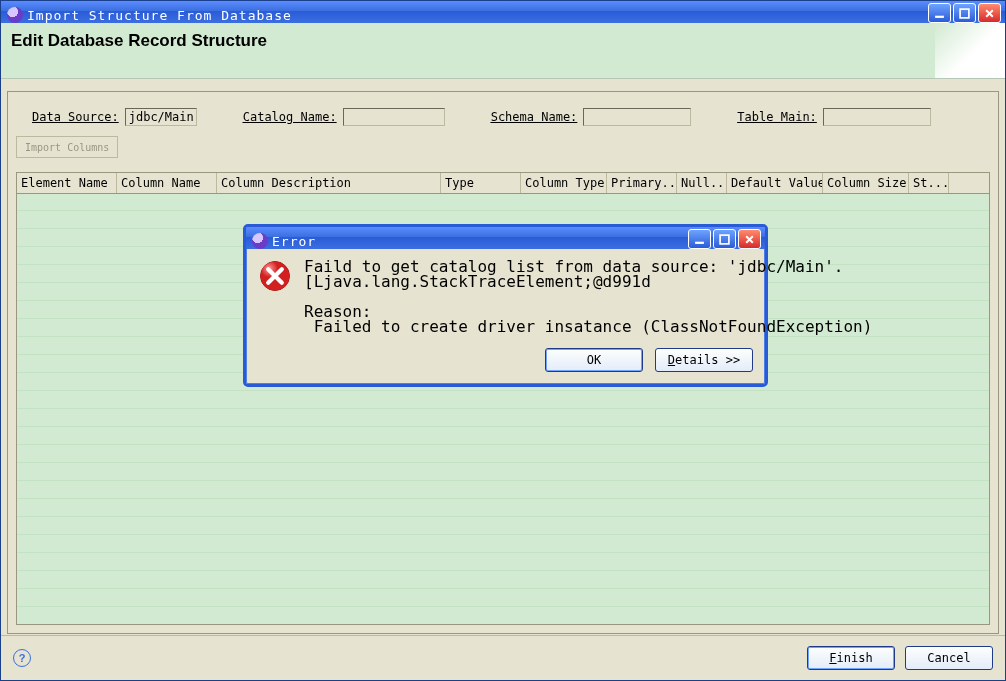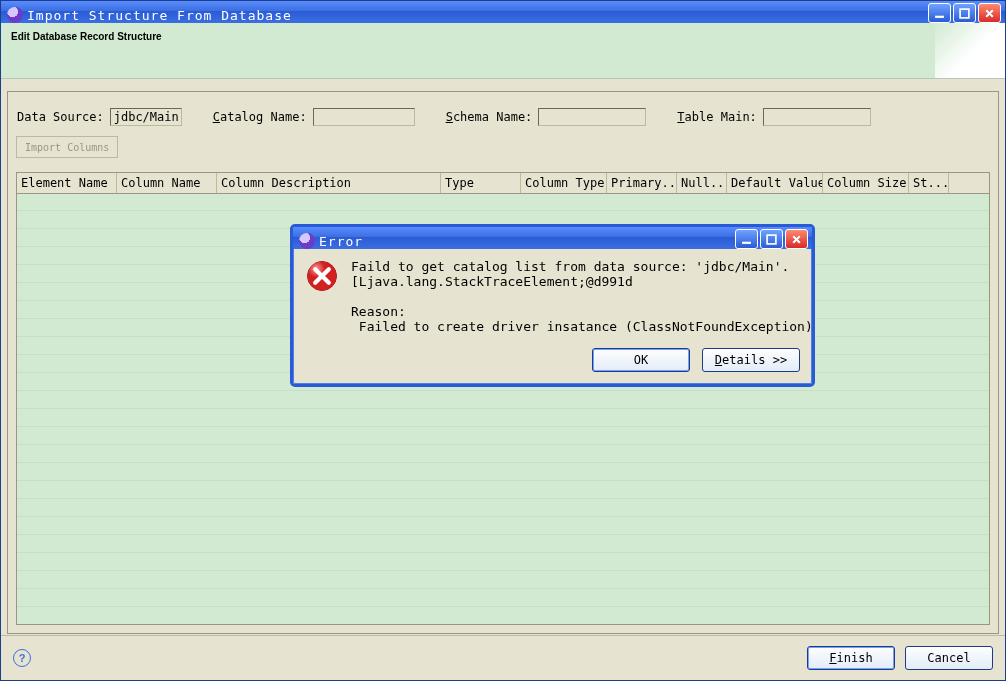--- a/index.html
+++ b/index.html
@@ -10,28 +10,28 @@
   .titlebar{height:22px;background:linear-gradient(#5a8cff,#3b6fe0 45%,#2a5bd7 46%,#3b6fe0);color:#fff;display:flex;align-items:flex-end;padding:0 2px;font-family:SimSun,monospace;font-size:13px;}
   .titlebar .tb-icon{width:16px;height:16px;margin:0 4px;border-radius:50%;background:radial-gradient(circle at 35% 30%,#d7c6ff 0 35%,#6a3cc7 36% 100%);display:inline-block;}
   .titlebar .tb-title{flex:1;letter-spacing:1px;}
   .tb-btns{display:flex;gap:2px;margin-right:2px;}
   .tb-btn{width:21px;height:18px;border:1px solid #fff;border-radius:3px;background:linear-gradient(#6fa3ff,#2a5bd7);display:flex;align-items:center;justify-content:center;color:#fff;font-weight:bold;font-size:10px;cursor:default;}
   .tb-btn.cls{background:linear-gradient(#ff8b6f,#d72a2a);}
   .tb-btn svg{width:11px;height:11px;}
 
   
   .header-strip{height:56px;background:#d2ead2;display:flex;align-items:flex-start;padding:8px 10px;box-sizing:border-box;position:relative;border-bottom:1px solid #b6c7b6;}
-  .header-strip .h-title{font-weight:bold;font-size:10px;}
+  .header-strip .h-title{font-weight:bold;font-size:17px;}
   .header-strip .h-grad{position:absolute;top:0;right:0;width:70px;height:100%;background:linear-gradient(135deg,rgba(255,255,255,0) 0%,#fff 55%,#fefffe 100%);}
 
   
   .panel{position:absolute;left:6px;right:6px;top:90px;bottom:46px;border:1px solid #9a9781;background:#e6e3d1;box-sizing:border-box;padding:14px 6px 6px 6px;}
 
   .form-row{display:flex;align-items:center;gap:6px;margin:2px 0 10px 2px;font-family:SimSun,monospace;}
-  .form-row label{white-space:nowrap;margin-left:1px;}
+  .form-row label{white-space:nowrap;margin-left:16px;text-decoration:underline;}
   .form-row label .ul{text-decoration:underline;}
   .txt{height:18px;border:1px inset #bdb99f;background:#e6e3d1;box-sizing:border-box;padding:1px 3px;font-family:SimSun,monospace;font-size:12px;}
   .txt.w1{width:72px;} .txt.w2{width:102px;} .txt.w3{width:108px;} .txt.w4{width:108px;}
 
   .flat-btn{height:22px;border:1px solid #bdb99f;background:#e6e3d1;color:#9a9781;padding:0 8px;font-family:SimSun,monospace;font-size:10px;margin:0 0 6px 2px;cursor:default;}
 
   
   .tbl{position:absolute;left:8px;right:8px;top:80px;bottom:8px;border:1px solid #9a9781;background:#d2ead2;}
   .tbl-head{display:flex;height:20px;background:#e6e3d1;border-bottom:1px solid #9a9781;}
   .th{border-right:1px solid #bdb99f;box-sizing:border-box;padding:3px 4px 0 4px;font-family:SimSun,monospace;font-size:12px;white-space:nowrap;overflow:hidden;}
@@ -40,25 +40,25 @@
 
   
   .bottom{position:absolute;left:0;right:0;bottom:0;height:44px;border-top:1px solid #bdb99f;display:flex;align-items:center;padding:0 12px;gap:10px;}
   .bottom .spacer{flex:1;}
   .help-icon{width:16px;height:16px;border:1.5px solid #3b6fe0;border-radius:50%;color:#3b6fe0;display:flex;align-items:center;justify-content:center;font-size:11px;font-weight:bold;cursor:default;}
   .push-btn{min-width:86px;height:22px;border:1px solid #203a8a;background:linear-gradient(#fdfefd,#e3ecf9);border-radius:3px;font-family:SimSun,monospace;font-size:12px;display:flex;align-items:center;justify-content:center;cursor:default;}
   .push-btn.def{box-shadow:inset 0 0 0 1px #6fa3ff;}
   .push-btn .ul{text-decoration:underline;}
 
   
-  .dlg{position:absolute;left:243px;top:224px;width:519px;border:3px solid #2a5bd7;border-radius:5px;background:#e6e3d1;box-shadow:0 0 0 1px #4f7fe6 inset;margin-left:47px;}
+  .dlg{position:absolute;left:243px;top:224px;width:519px;border:3px solid #2a5bd7;border-radius:5px;background:#e6e3d1;box-shadow:0 0 0 1px #4f7fe6 inset;}
   .dlg .titlebar{border-radius:2px 2px 0 0;}
   .dlg-body{display:flex;padding:10px 12px 6px 12px;gap:12px;font-family:SimSun,monospace;line-height:15px;}
   .err-icon{width:34px;height:34px;flex:0 0 34px;}
-  .dlg-text{white-space:pre;font-size:13px;}
+  .dlg-text{white-space:pre;font-size:16px;}
   .dlg-btns{display:flex;justify-content:flex-end;gap:12px;padding:8px 12px 12px 12px;}
 </style>
 </head>
 <body>
 
 <div class="win-outer">
   <div class="titlebar">
     <span class="tb-icon"></span>
     <span class="tb-title">Import Structure From Database</span>
     <div class="tb-btns">

